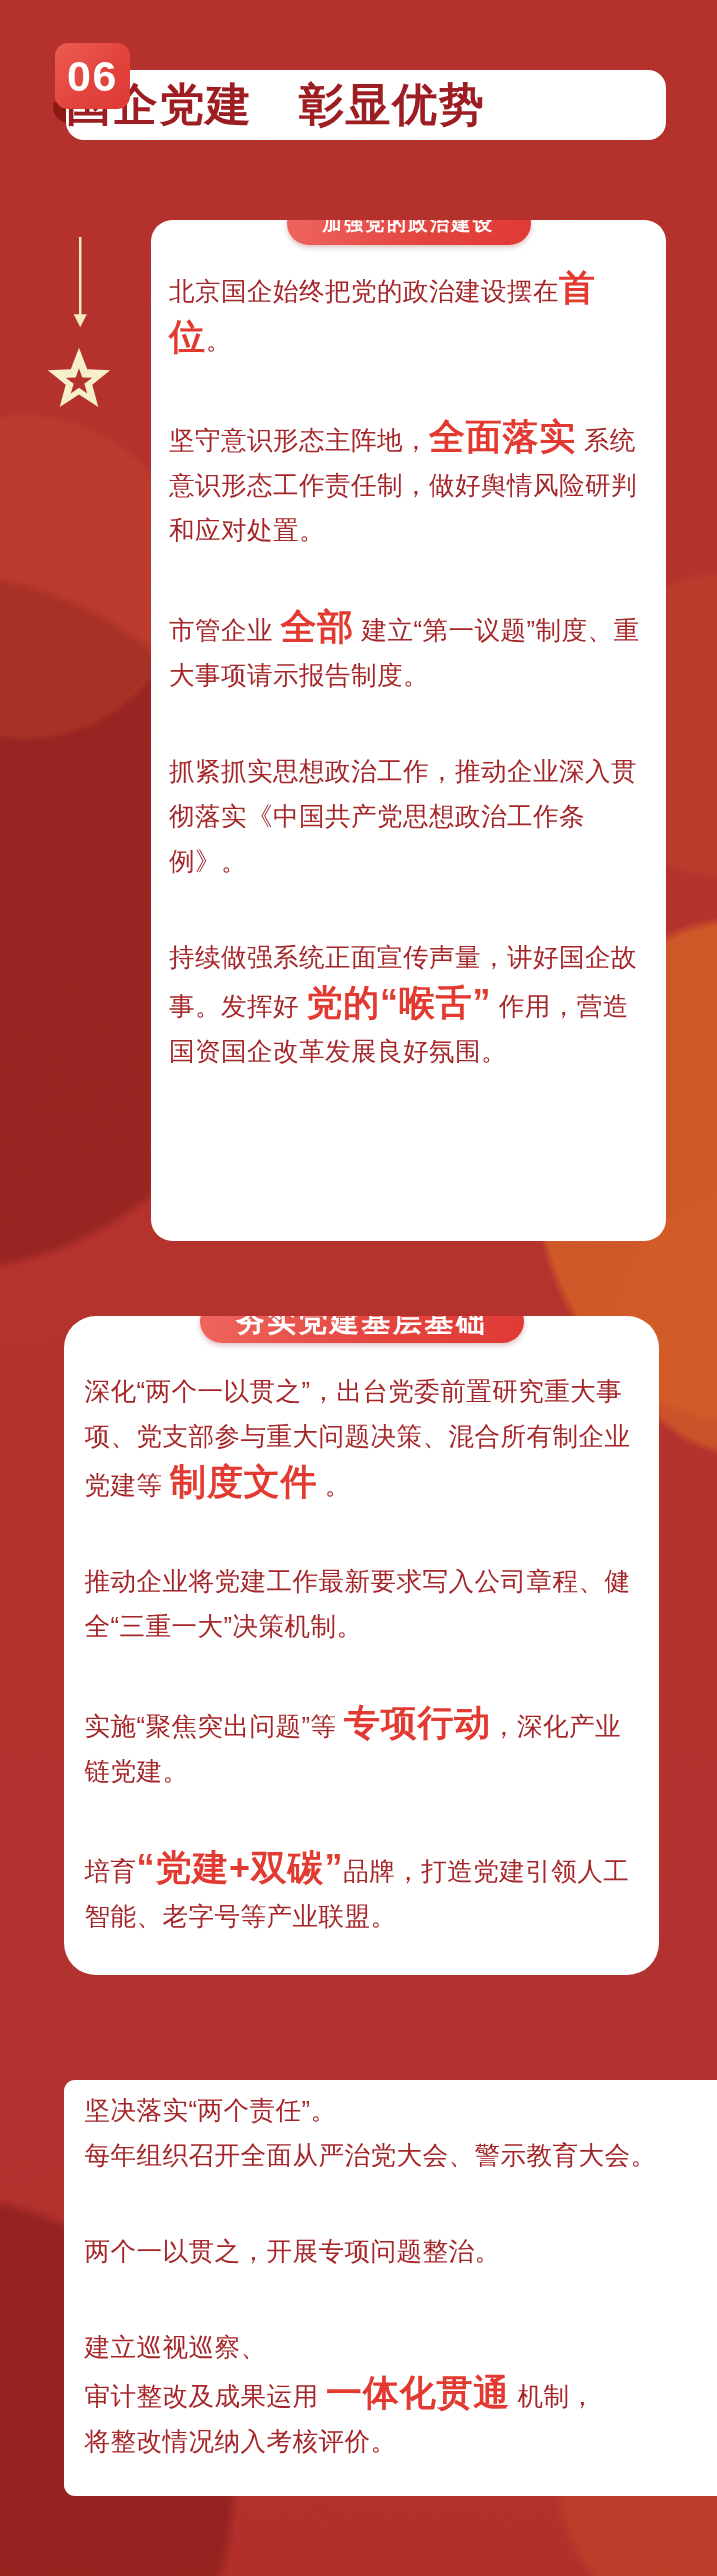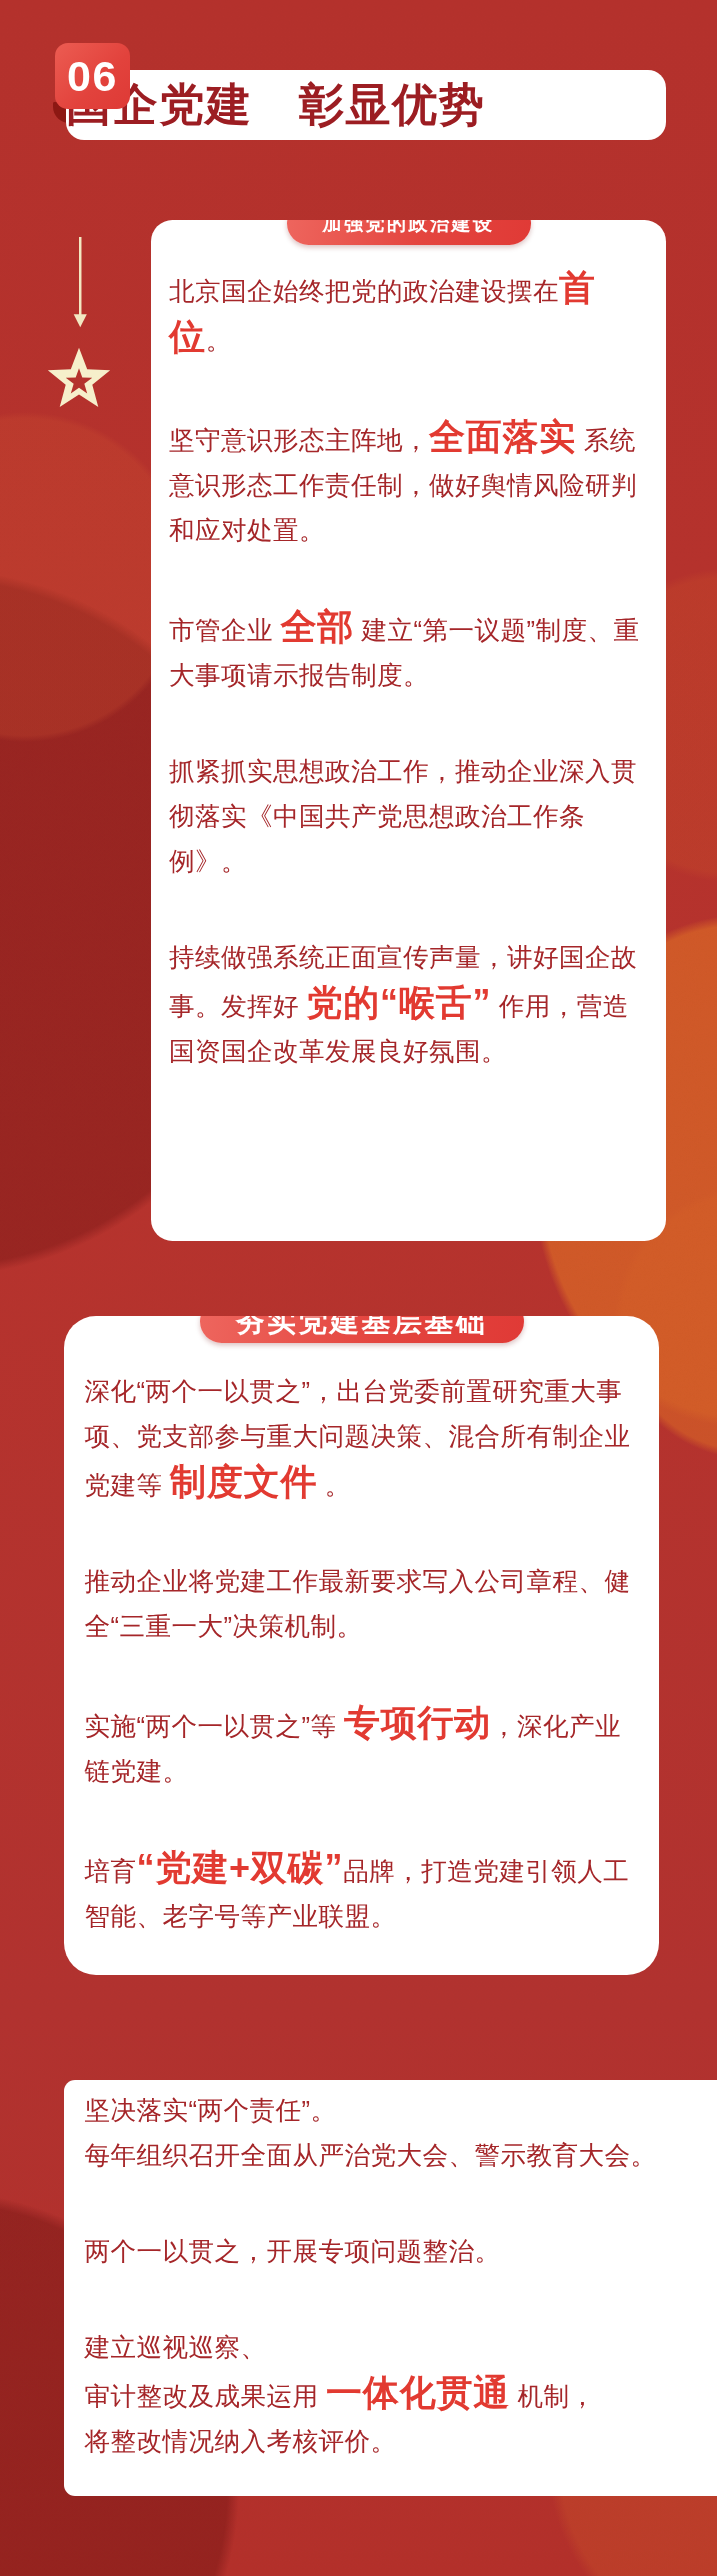--- a/index.html
+++ b/index.html
@@ -99,21 +99,21 @@
       </div>
   </section>
 
   <section class="card card2">
     <div class="pill">
       <span>夯实党建基层基础</span>
     </div>
     <div class="content">
         <p><span class="">深化“两个一以贯之”，出台党委前置研究重大事项、党支部参与重大问题决策、混合所有制企业党建等 </span><span class="em">制度文件</span><span class=""> 。</span></p>
         <p><span class="">推动企业将党建工作最新要求写入公司章程、健全“三重一大”决策机制。</span></p>
-        <p><span class="">实施“两个一以贯之”等 </span><span class="em">专项行动</span><span class="">，深化产业链党建。</span></p>
+        <p><span class="">实施“聚焦突出问题”等 </span><span class="em">专项行动</span><span class="">，深化产业链党建。</span></p>
         <p><span class="">培育</span><span class="em">“党建+双碳”</span><span class="">品牌，打造党建引领人工智能、老字号等产业联盟。</span></p>
       </div>
   </section>
 
   <section class="card card3">
 
     <div class="content">
         <p><span class="">坚决落实“两个责任”。</span><br><span class="">每年组织召开全面从严治党大会、警示教育大会。</span></p>
         <p><span class="">两个一以贯之，开展专项问题整治。</span></p>
         <p><span class="">建立巡视巡察、</span><br><span class="">审计整改及成果运用 </span><span class="em">一体化贯通</span><span class=""> 机制，</span><br><span class="">将整改情况纳入考核评价。</span></p>

